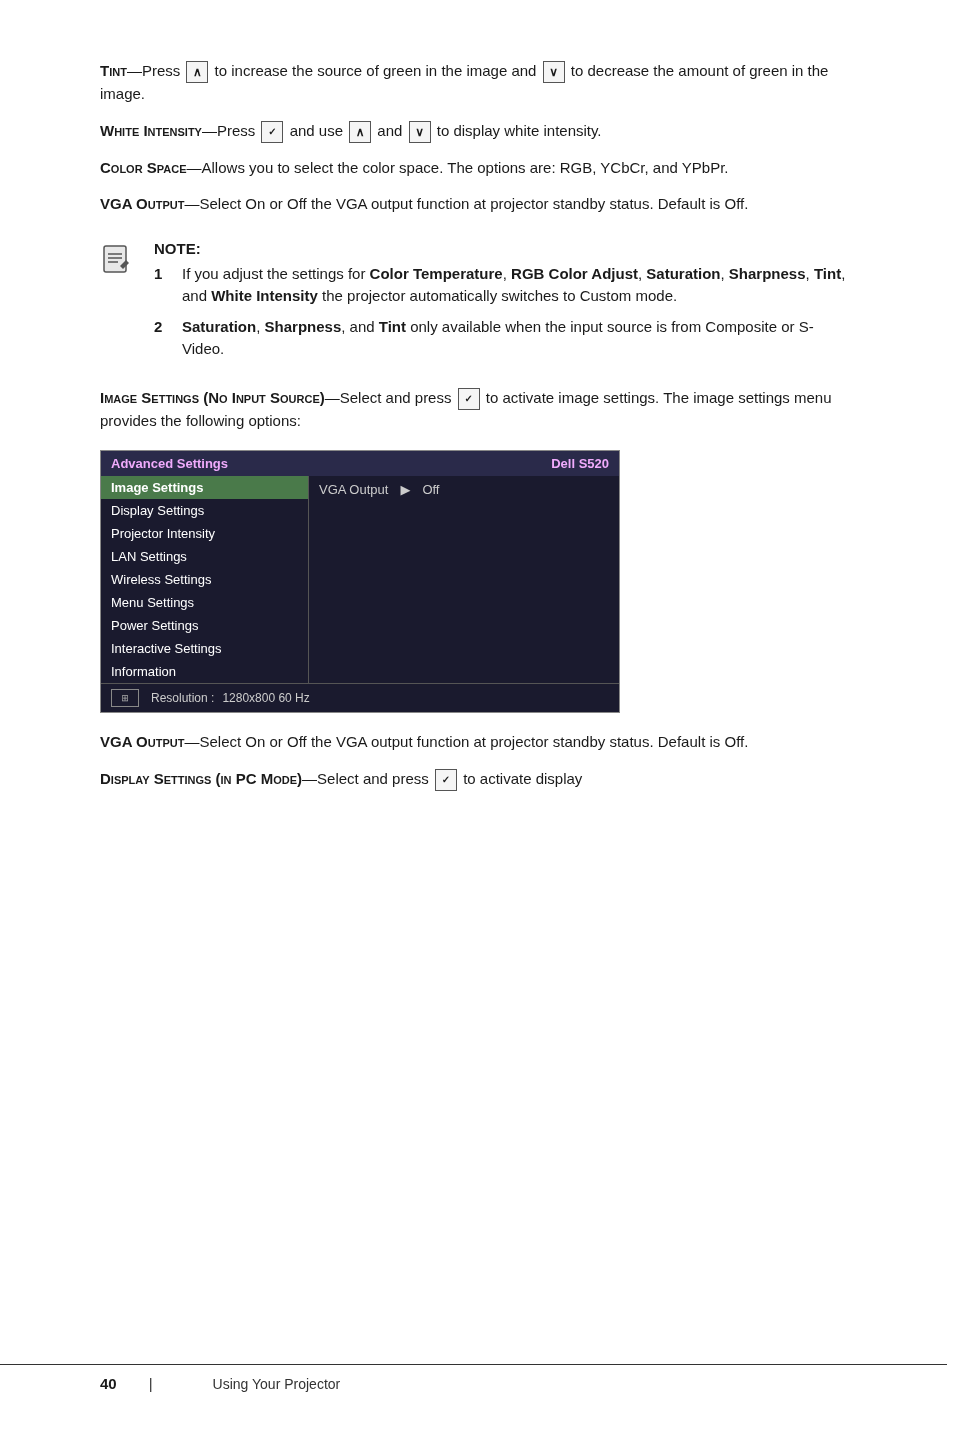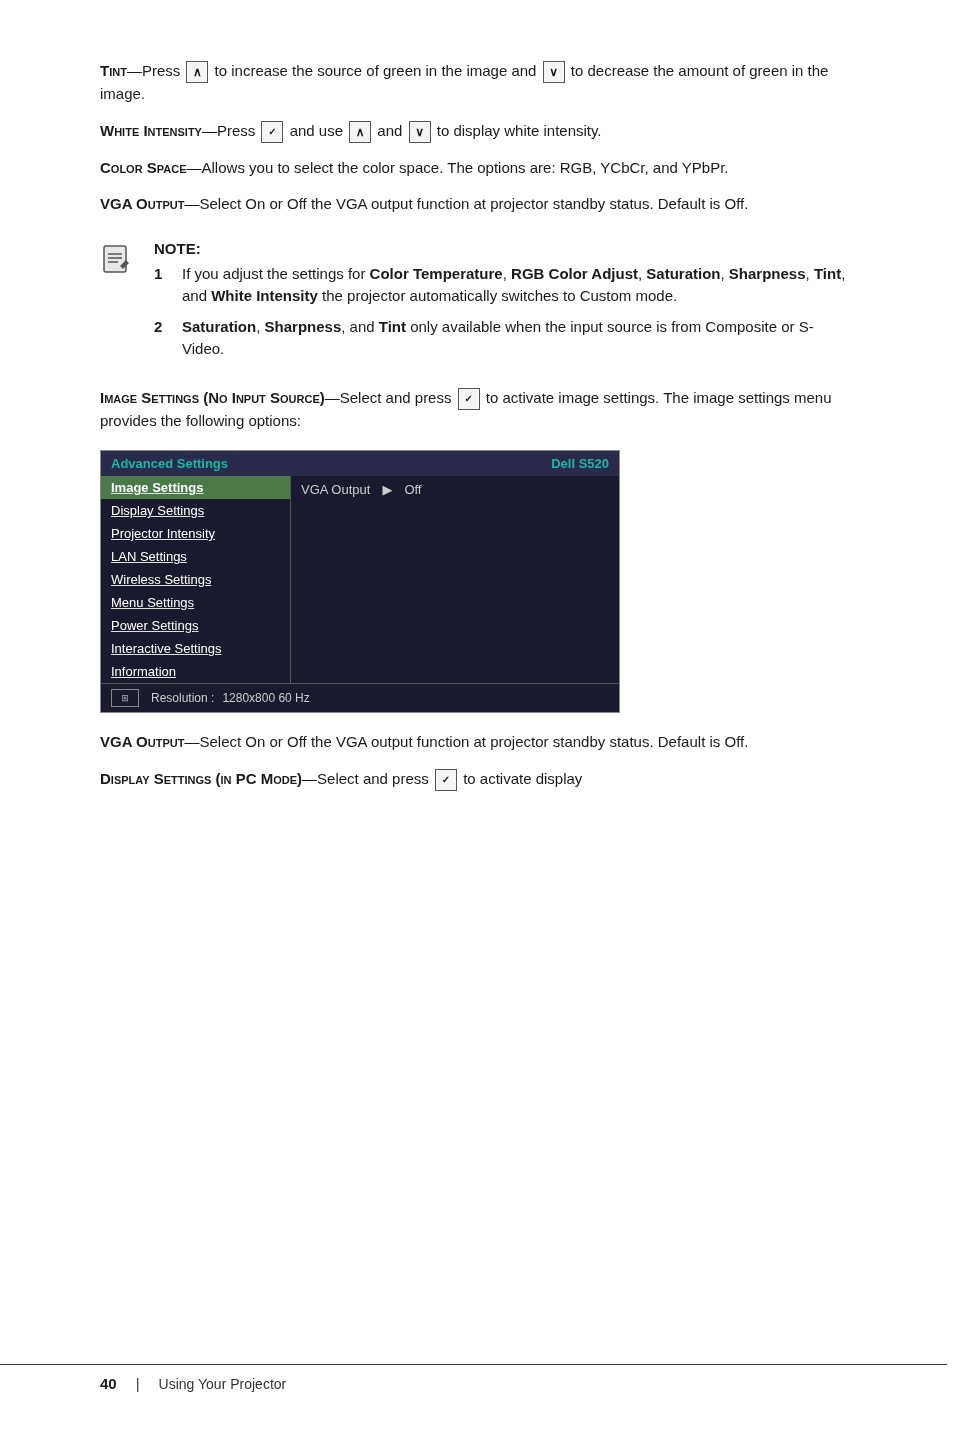--- a/index.html
+++ b/index.html
@@ -82,30 +82,29 @@
       font-size: 13px;
       background: #1a1a2e;
       color: #e0e0e0;
     }
     .menu-header {
       display: flex;
       justify-content: space-between;
       background: #2a2a4a;
       padding: 5px 10px;
       font-size: 13px;
-      color: #14b8a6;
+      color: #f0abfc;
       font-weight: bold;
     }
     .menu-items {
       display: flex;
     }
     .menu-left {
-      width: 190px;
+      width: 208px;
       border-right: 1px solid #555;
-      text-decoration: underline;
     }
     .menu-item {
       padding: 4px 10px;
       cursor: pointer;
       color: #ffffff;
       font-size: 13px;
     }
     .menu-item.active {
       background: #4a7a4a;
       color: #ffffff;
@@ -150,35 +149,36 @@
       margin-right: 4px;
     }
     .footer-bar {
       position: absolute;
       bottom: 40px;
       left: 0;
       right: 7px;
       display: flex;
       align-items: center;
       padding: 0 100px;
-      gap: 11px;
+      gap: 24px;
       border-top: 1px solid #333;
       padding-top: 10px;
     }
     .footer-page {
       font-weight: bold;
       font-size: 15px;
     }
     .footer-sep {
       color: #333;
       margin: 0 8px;
     }
     .footer-text {
       font-size: 14px;
       color: #333;
+      margin-left: 28px;
     }
   </style>
 </head>
 <body>
 
 <div class="page-content">
 
 
   <div class="paragraph">
     <span class="bold-title">Tint</span><span>—Press </span><span class="btn-icon">∧</span><span> to increase the source of green in the image and </span><span class="btn-icon">∨</span><span> to decrease the amount of green in the image.</span>

